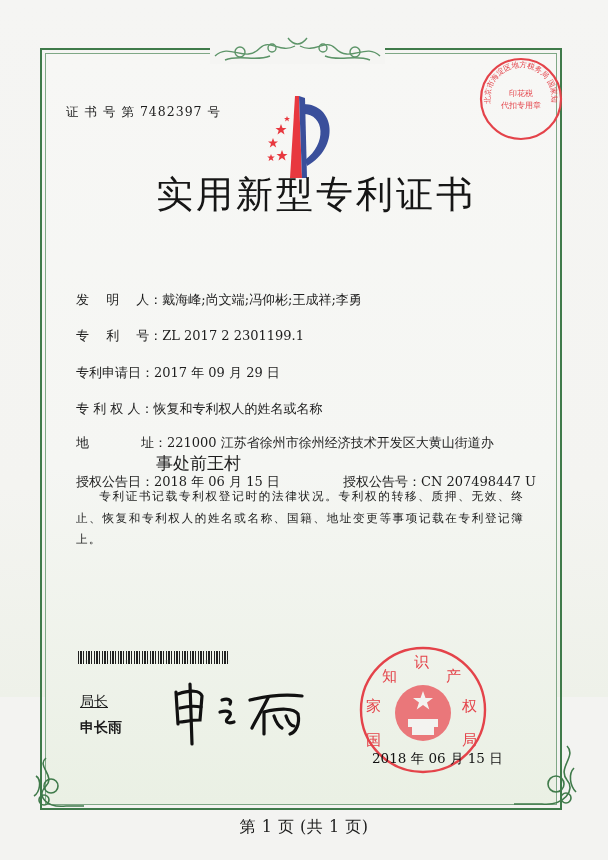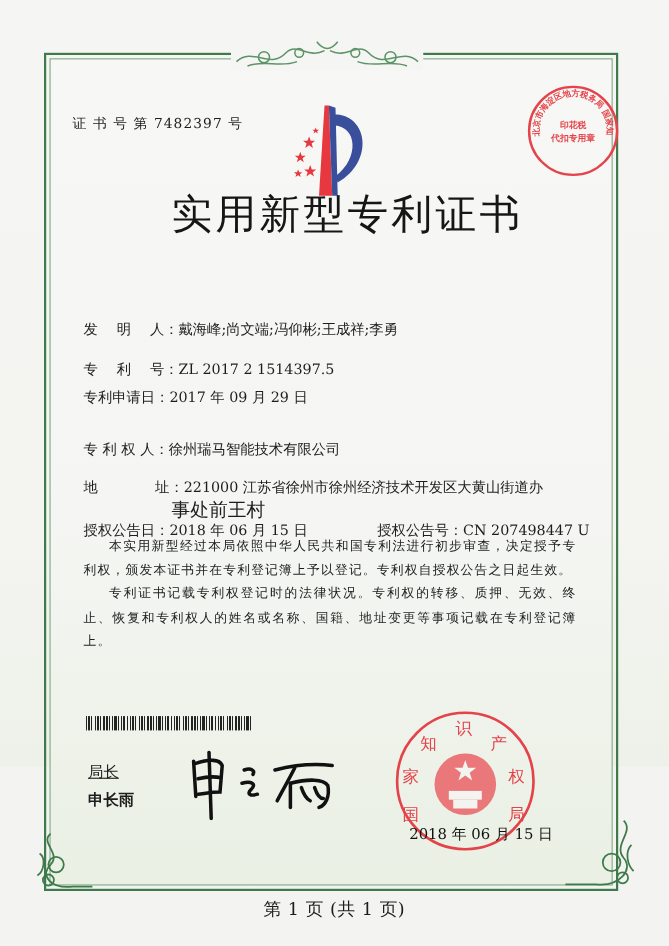--- a/index.html
+++ b/index.html
@@ -33,21 +33,21 @@
     position: absolute; left: 210px; top: 34px; width: 175px; height: 30px;
   }
   .corner-bl { position: absolute; left: 26px; top: 756px; width: 60px; height: 60px; }
   .corner-br { position: absolute; left: 512px; top: 744px; width: 70px; height: 70px; }
 
   .cert-no {
     position: absolute; left: 66px; top: 104px; font-size: 12.5px; letter-spacing: 1px;
   }
   .logo { position: absolute; left: 255px; top: 92px; width: 90px; height: 92px; }
   .stamp-top {
-    position: absolute; left: 478px; top: 76px; width: 86px; height: 86px; font-weight: bold;
+    position: absolute; left: 478px; top: 56px; width: 86px; height: 86px;
   }
   .title {
     position: absolute; left: 12px; width: 608px; top: 170px; text-align: center;
     font-family: "DejaVu Sans", "Liberation Sans", sans-serif;
     font-size: 37px; letter-spacing: 3px; color: #161616; font-weight: normal;
   }
   .field {
     position: absolute; left: 76px; font-size: 13px; white-space: nowrap;
   }
   .field .label { display: inline-block; }
@@ -135,41 +135,40 @@
       <text font-size="7.5" fill="#e4434a" font-family="DejaVu Serif, serif"><textPath href="#ringpath" startOffset="2%">北京市海淀区地方税务局 国家知识产权局</textPath></text>
     </svg>
   </div>
 
   <div class="title">实用新型专利证书</div>
 
   <div class="field" style="top:291px">
     <span class="label">发　 明　 人：</span><span class="value">戴海峰;尚文端;冯仰彬;王成祥;李勇</span>
   </div>
   <div class="field" style="top:327px">
-    <span class="label">专　 利　 号：</span><span class="value">ZL 2017 2 1514397.5</span>
-  </div>
-  <div class="field" style="top:352px">
+    <span class="label">专　 利　 号：</span><span class="value">ZL 2017 2 2301199.1</span>
+  </div>
+  <div class="field" style="top:364px">
     <span class="label">专利申请日：</span><span class="value">2017 年 09 月 29 日</span>
   </div>
   <div class="field" style="top:400px">
-    <span class="label">专 利 权 人：</span><span class="value">徐州瑞马智能技术有限公司</span>
+    <span class="label">专 利 权 人：</span><span class="value">恢复和专利权人的姓名或名称</span>
   </div>
   <div class="field" style="top:434px">
     <span class="label">地　　　　址：</span><span class="value">221000 江苏省徐州市徐州经济技术开发区大黄山街道办</span>
   </div>
   <div class="addr-line2">事处前王村</div>
   <div class="field" style="top:473px">
     <span class="label">授权公告日：</span><span class="value">2018 年 06 月 15 日</span>
   </div>
   <div class="pub-no">
     <span>授权公告号：</span><span>CN 207498447 U</span>
   </div>
 
   <div class="body-text">
-    <p>本实用新型经过本局依照中华人民共和国专利法进行初步审查，决定授予专利权，颁发本证书并在专利登记簿上予以登记。专利权自授权公告之日起生效。</p>
     <p>专利证书记载专利权登记时的法律状况。专利权的转移、质押、无效、终止、恢复和专利权人的姓名或名称、国籍、地址变更等事项记载在专利登记簿上。</p>
   </div>
 
   <div class="barcode"></div>
 
   <div class="director-title">局长</div>
   <div class="director-name">申长雨</div>
 
   <svg class="signature" viewBox="0 0 145 66">
     <g fill="none" stroke="#111" stroke-width="3.2" stroke-linecap="round">

